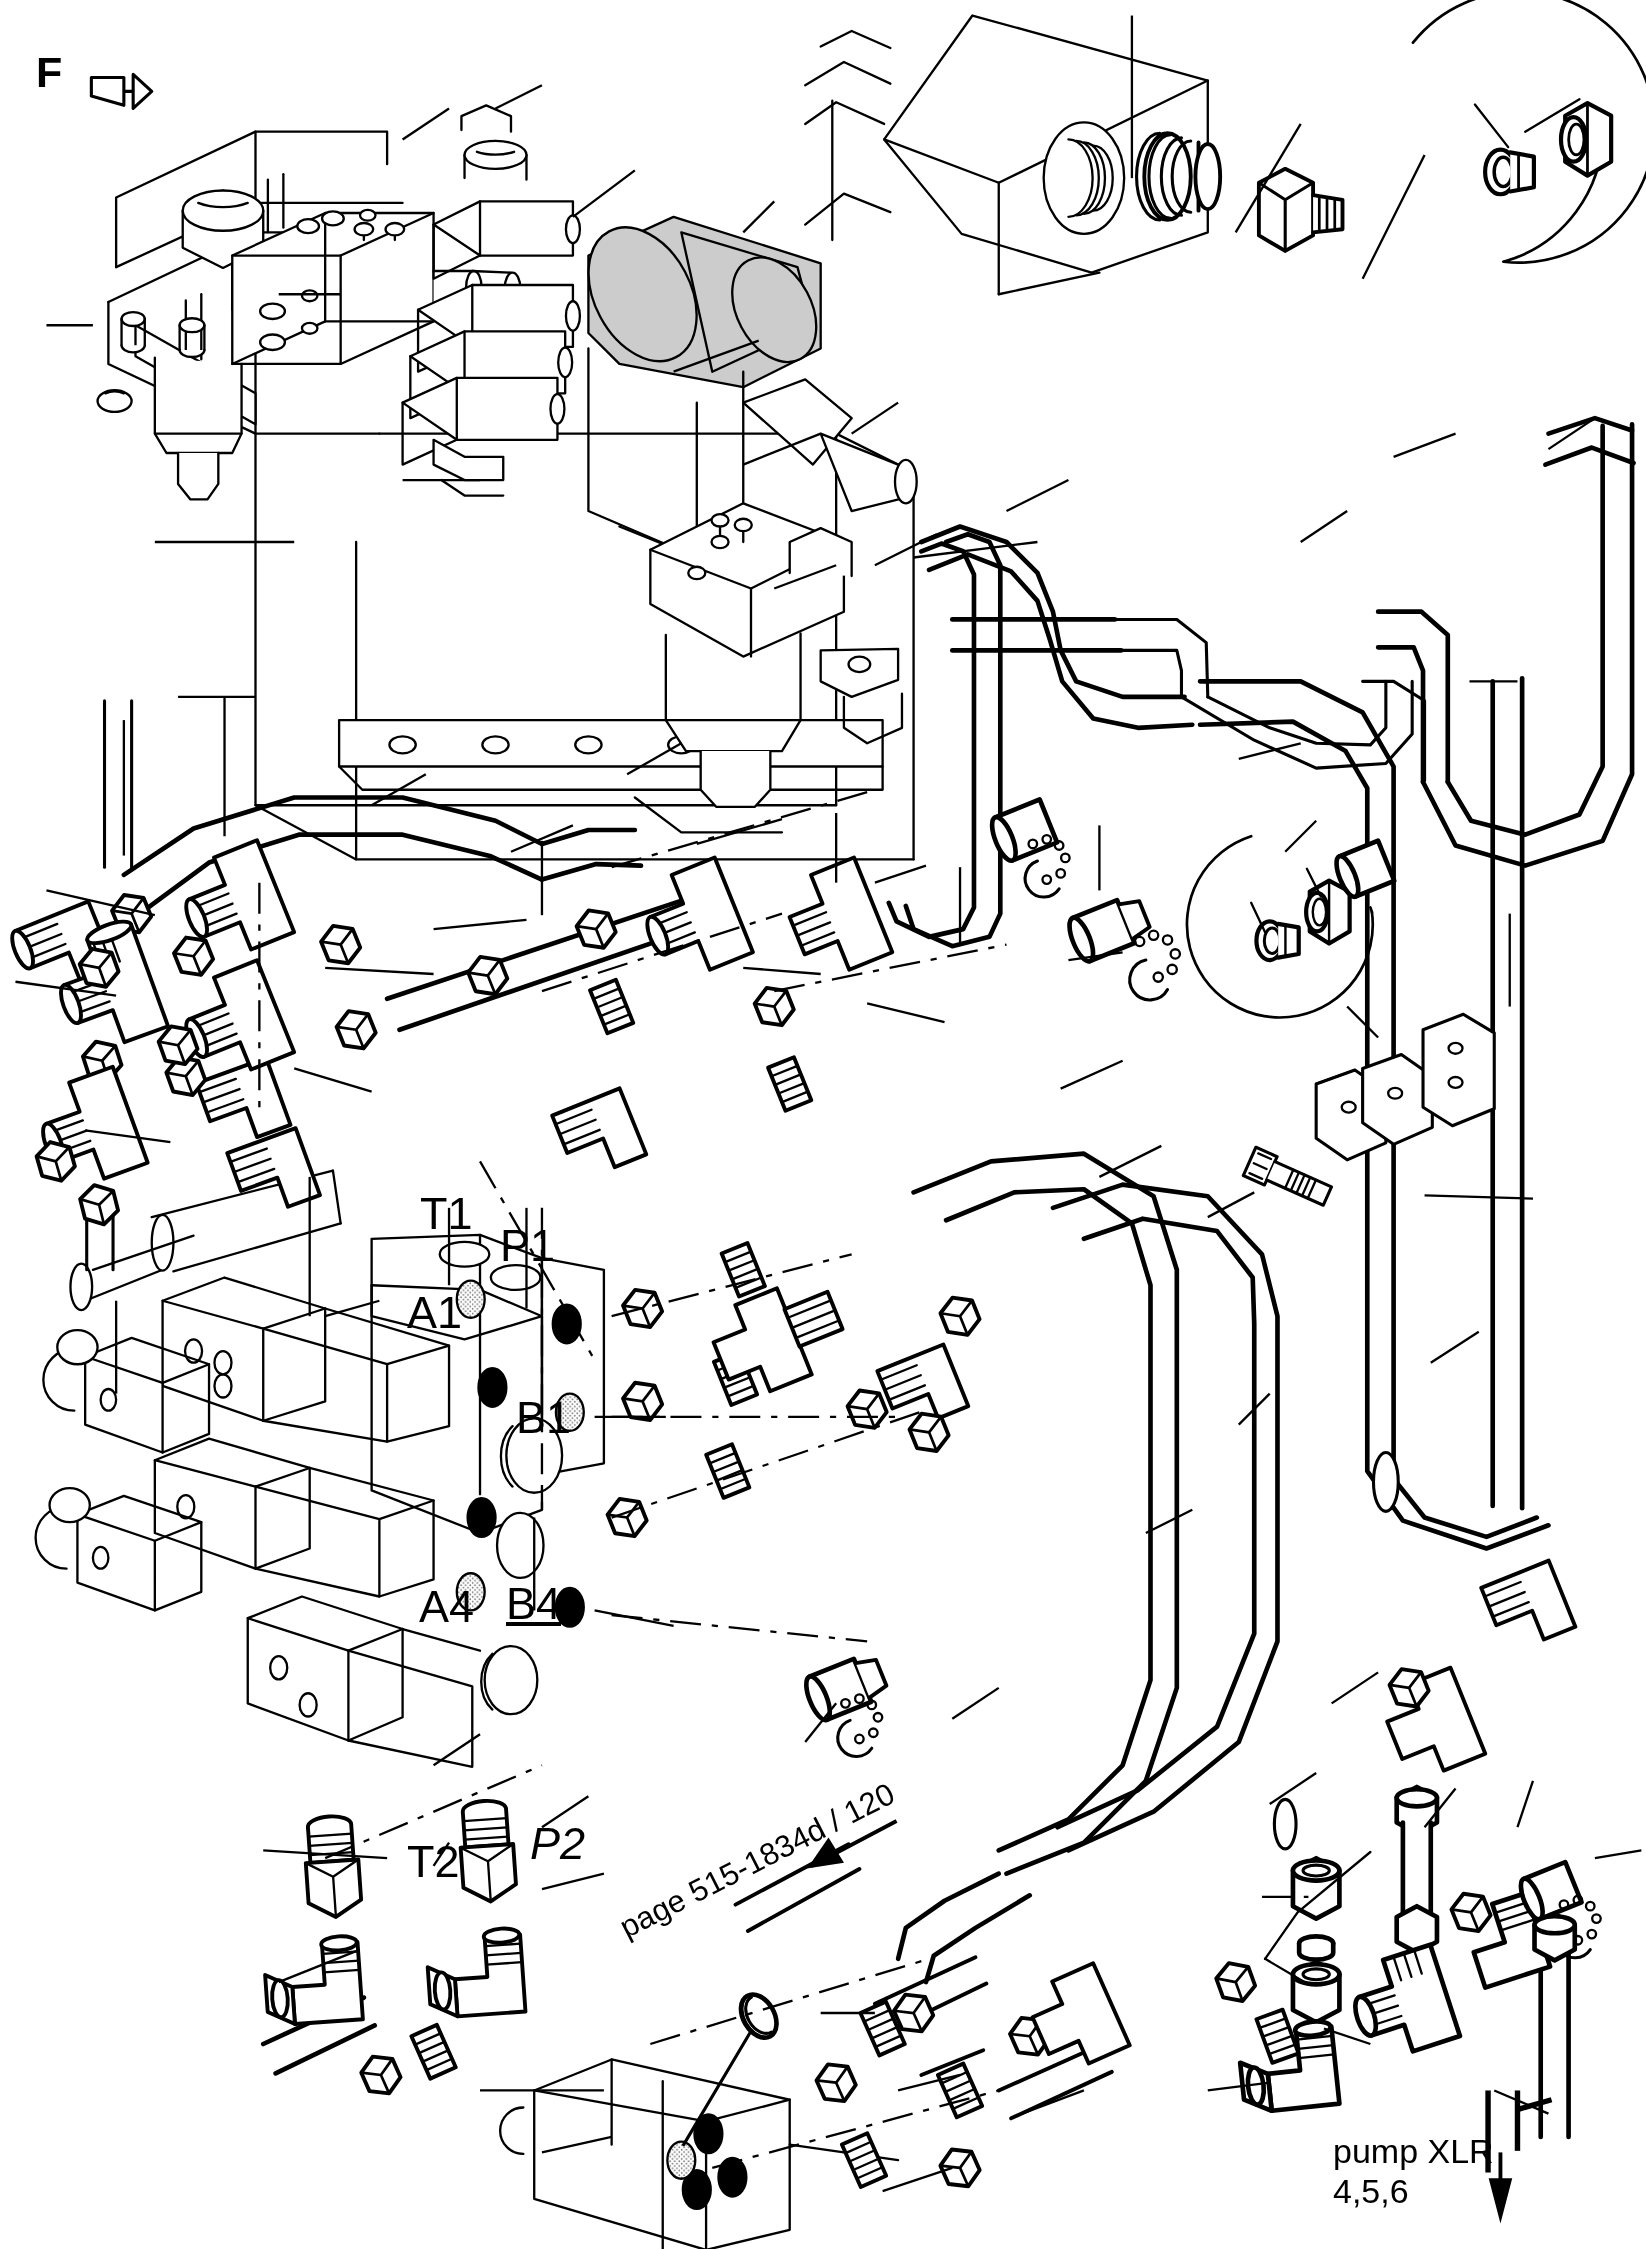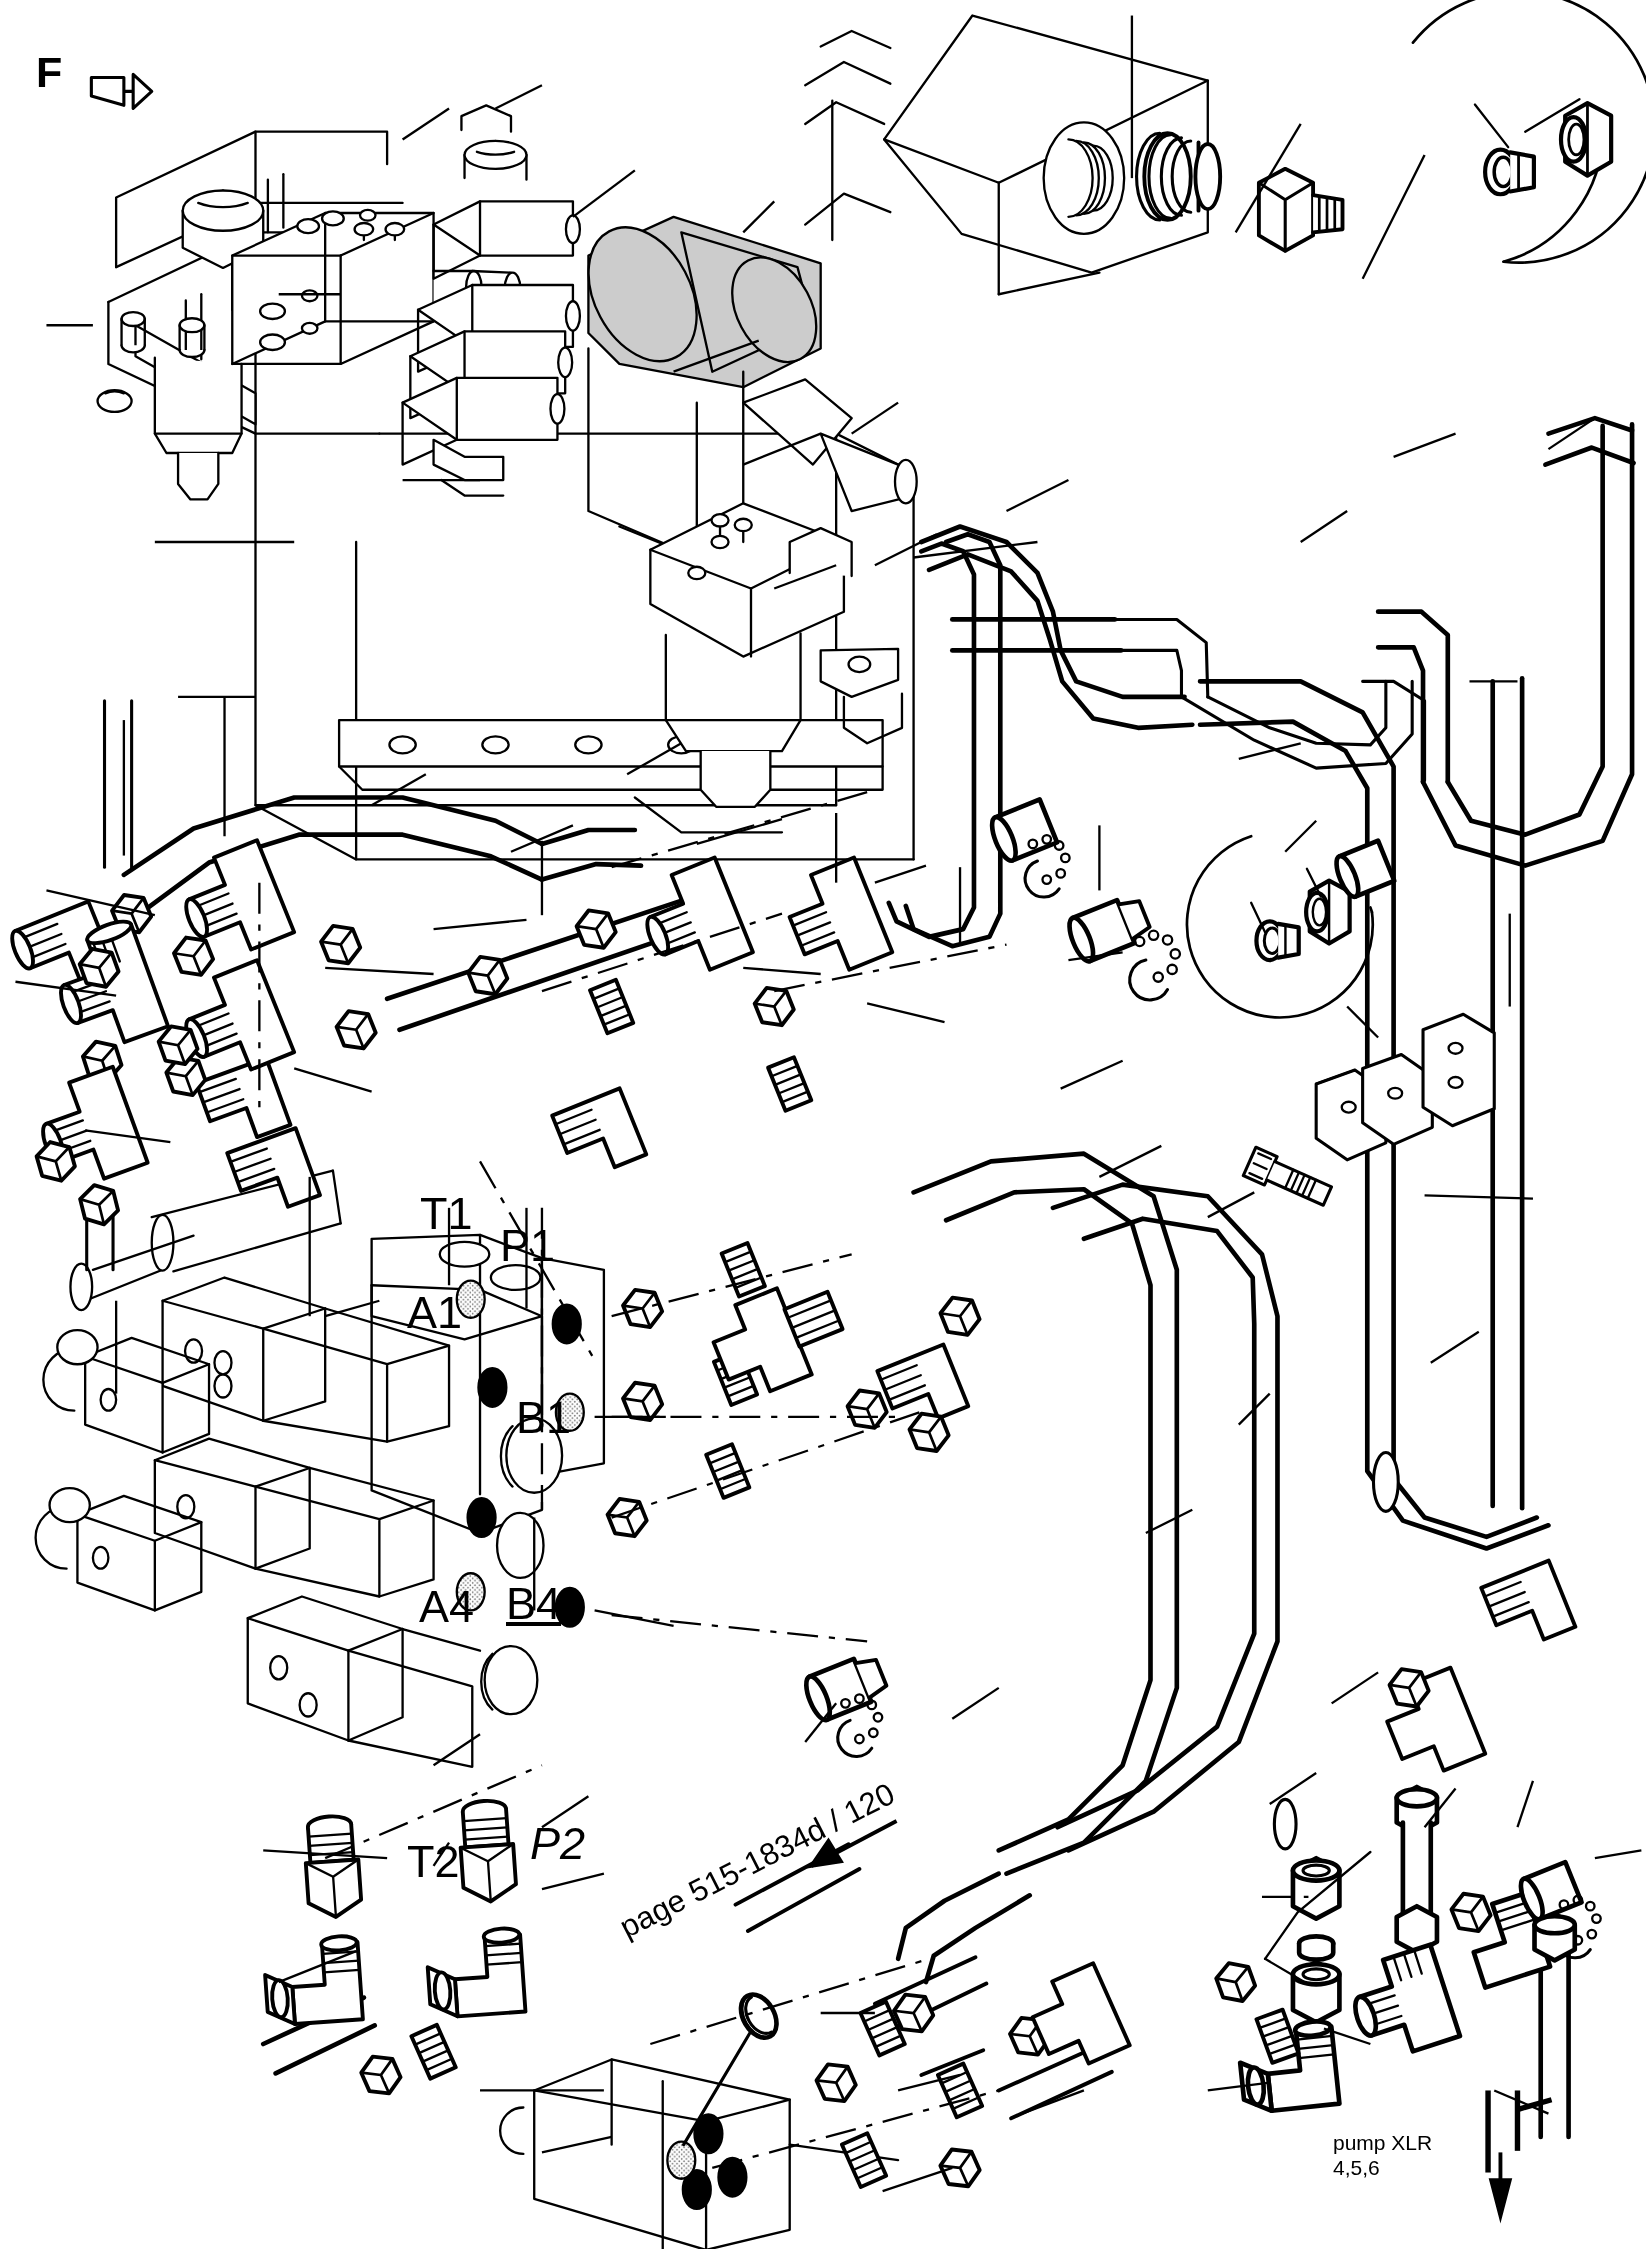--- a/index.html
+++ b/index.html
@@ -8,21 +8,21 @@
     position:relative;width:1646px;height:2250px;background:#fff;overflow:hidden;
   }
   #sheet svg.layer{position:absolute;left:0;top:0;width:1646px;height:2250px;}
   .lbl{
     position:absolute;color:#000;font-family:"Liberation Sans", sans-serif;
     font-weight:400;white-space:nowrap;line-height:1;
   }
   .port{font-size:45px;letter-spacing:0px;}
   .fmark{font-size:43px;font-weight:700;font-family:"Liberation Sans", sans-serif;}
   .xref{font-size:31px;transform-origin:left bottom;}
-  .pumpnote{font-size:21px;line-height:1.18;}
+  .pumpnote{font-size:34px;line-height:1.18;}
 </style>
 </head>
 <body>
 
 <div id="sheet">
 
   <svg class="layer" viewBox="0 0 2126 2906" xmlns="http://www.w3.org/2000/svg">
     <defs>
       <pattern id="dots" width="6" height="6" patternUnits="userSpaceOnUse">
         <rect width="6" height="6" fill="#ffffff"></rect>

